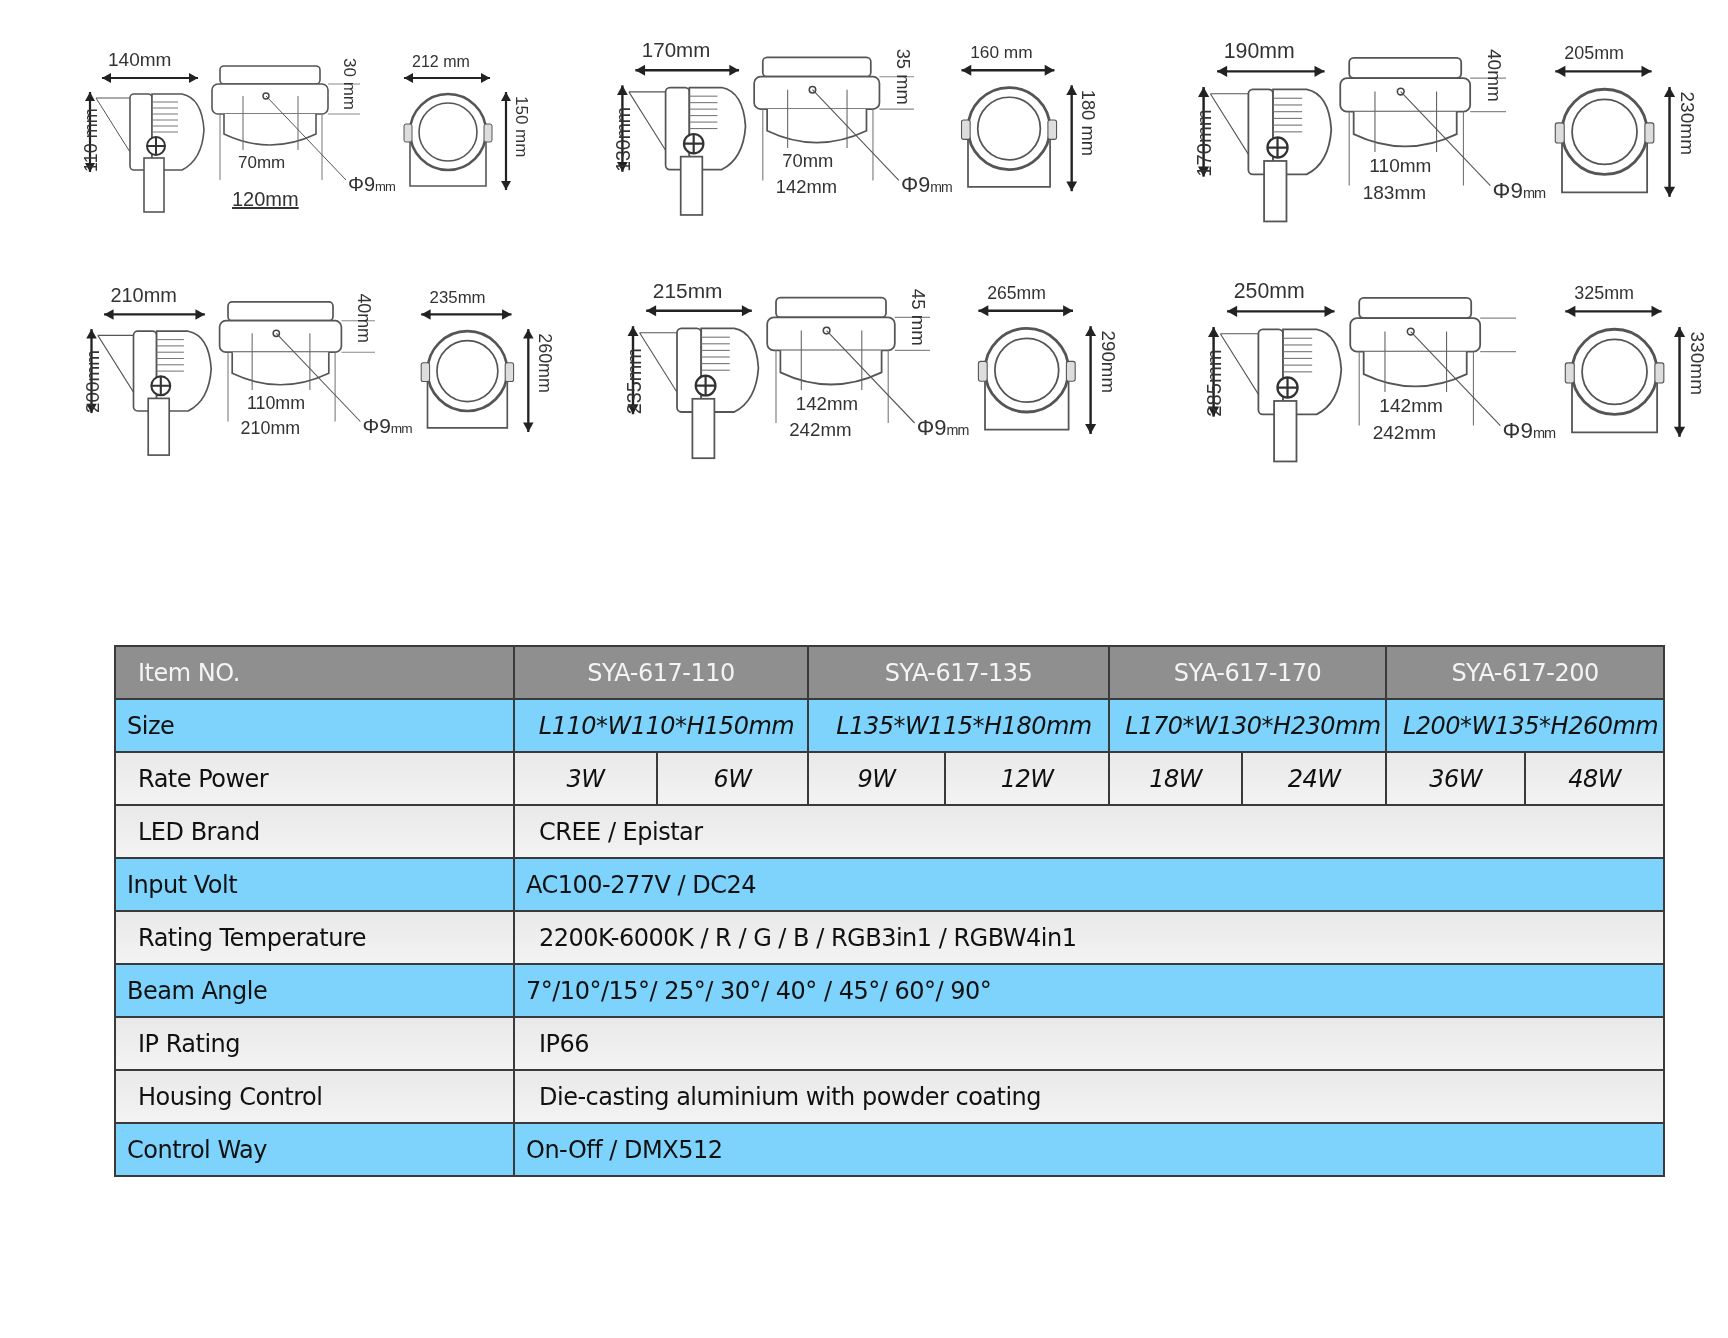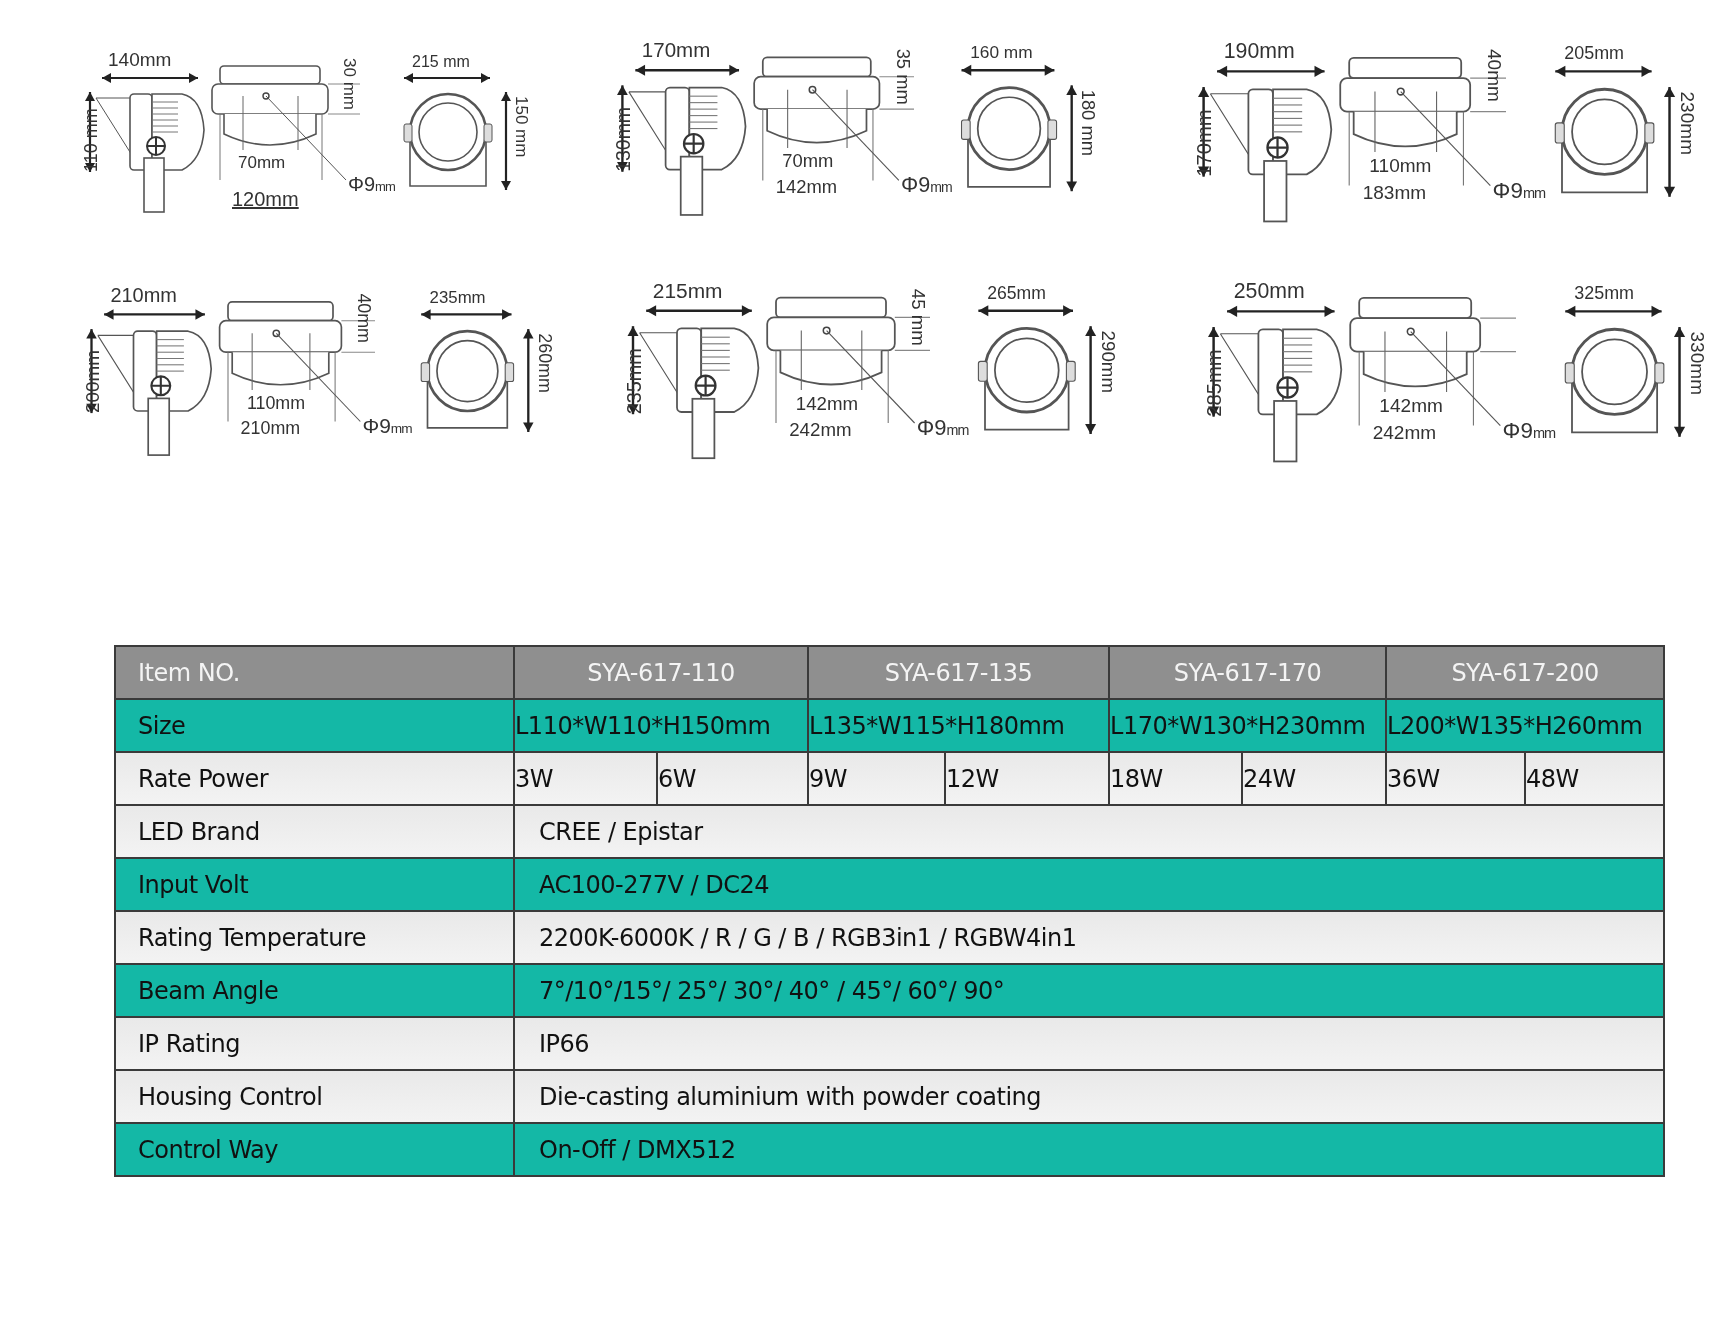--- a/index.html
+++ b/index.html
@@ -15,24 +15,24 @@
   .phi small { font-size:13px; letter-spacing:-1px; }
 
   table.spec { position:absolute; left:114px; top:645px; width:1549px;
                border-collapse:collapse; table-layout:fixed;
                font-family:"DejaVu Sans", sans-serif; }
   table.spec td, table.spec th { border:2px solid #3a3a3a; height:51px; padding:0;
                font-size:24px; color:#111; letter-spacing:-0.5px; }
   table.spec thead th { background:#8f8f8f; color:#f4f4f4; font-weight:normal; text-align:center; }
   table.spec thead th.label { text-align:left; padding-left:22px; }
   table.spec td.label { text-align:left; padding-left:22px; }
-  table.spec td.c { text-align:left; }
+  table.spec td.c { text-align:center;font-style:italic; }
   table.spec td.wide { text-align:left; padding-left:24px; }
   table.spec tr.shade td { background:linear-gradient(#e9e9e9,#f3f3f3); }
-  table.spec tr.plain td { background:#14b8a6; }
+  table.spec tr.plain td { background:#7dd3fc;padding-left:11px; }
 </style>
 </head>
 <body>
 
 <div id="drawings">
     <div class="drawing" style="left: 60px; top: 50px; transform: scale(1); transform-origin: left top;">
       <svg width="470" height="190">
         <g>
           <line x1="42" y1="28" x2="138" y2="28" stroke="#222" stroke-width="2.2"></line>
           <path d="M42 28 l9 -5 v10 z" fill="#222"></path>
@@ -79,21 +79,21 @@
           <rect x="344" y="74" width="8" height="18" rx="2" fill="#ddd" stroke="#555" stroke-width="1"></rect>
           <rect x="424" y="74" width="8" height="18" rx="2" fill="#ddd" stroke="#555" stroke-width="1"></rect>
         </g>
       </svg>
       <div class="dim " style="left: 48px; top: 0px; font-size: 19px;">140mm</div>
       <div class="dim vl" style="left: 22px; top: 122px; font-size: 18px;">110 mm</div>
       <div class="dim " style="left: 178px; top: 104px; font-size: 17px;">70mm</div>
       <div class="dim " style="left: 172px; top: 139px; font-size: 20px; text-decoration: underline;">120mm</div>
       <div class="dim phi" style="left: 288px; top: 124px; font-size: 20px;">Φ9<small>mm</small></div>
       <div class="dim v" style="left: 298px; top: 8px; font-size: 17px;">30 mm</div>
-      <div class="dim " style="left: 352px; top: 4px; font-size: 16px;">215 mm</div>
+      <div class="dim " style="left: 352px; top: 4px; font-size: 16px;">212 mm</div>
       <div class="dim v" style="left: 470px; top: 46px; font-size: 17px;">150 mm</div>
     </div>
     <div class="drawing" style="left: 590px; top: 40px; transform: scale(1.08); transform-origin: left top;">
       <svg width="470" height="190">
         <g>
           <line x1="42" y1="28" x2="138" y2="28" stroke="#222" stroke-width="2.2"></line>
           <path d="M42 28 l9 -5 v10 z" fill="#222"></path>
           <path d="M138 28 l-9 -5 v10 z" fill="#222"></path>
           <line x1="30" y1="42" x2="30" y2="122" stroke="#222" stroke-width="2.2"></line>
           <path d="M30 42 l-5 9 h10 z" fill="#222"></path>

